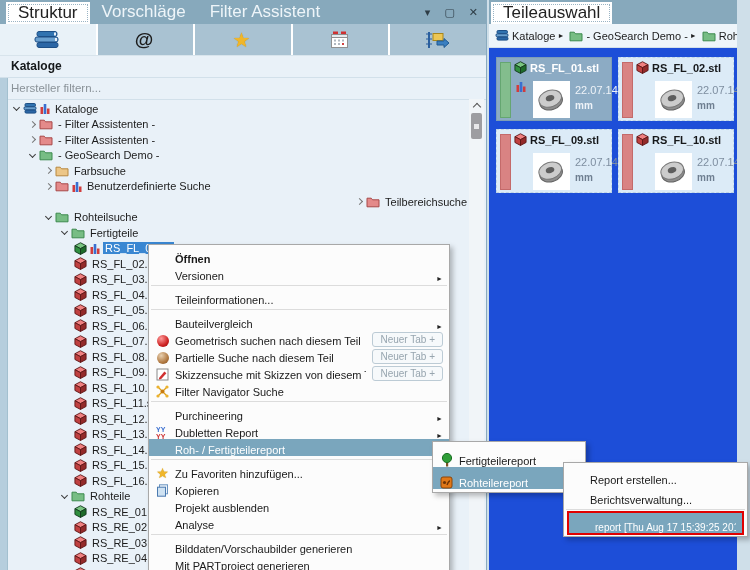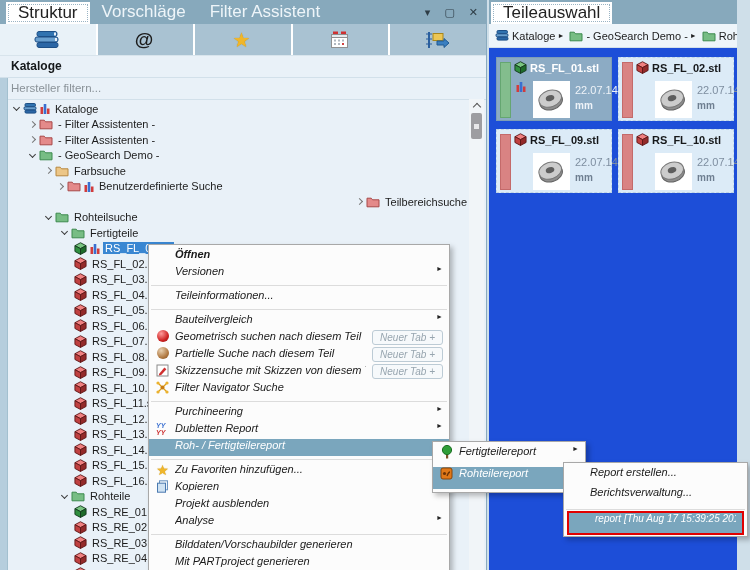--- a/index.html
+++ b/index.html
@@ -52,21 +52,21 @@
   .ic svg{display:block;}
   .glyph-star{color:#f0b62a;text-shadow:0 0 1px #b8860d;}
   .sph{width:12px;height:12px;border-radius:50%;display:inline-block;}
   .sph.red{background:radial-gradient(circle at 35% 30%,#ff9a9a,#cc2020 62%,#8a0f0f);}
   .sph.part{background:radial-gradient(circle at 35% 30%,#e8d0b0,#b07840 62%,#7a4a20);}
 
   
   .menu{position:absolute;background:#fcfcfc;border:1px solid #a8a8a8;box-shadow:3px 3px 5px rgba(0,0,0,.25);
         padding:3px 0;z-index:10;}
   #ctx-menu{left:148px;top:244px;width:300px;}
-  .mi{height:17px;display:flex;align-items:flex-start;font-size:11px;color:#1a1a1a;padding:0 6px 0 4px;white-space:nowrap;font-style:italic;}
+  .mi{height:17px;display:flex;align-items:flex-end;font-size:11px;color:#1a1a1a;padding:0 6px 0 4px;white-space:nowrap;}
   .mi .mic{flex:0 0 22px;display:flex;align-items:center;justify-content:center;}
   .mi .mlabel{flex:1;overflow:hidden;}
   .mi.bold .mlabel{font-weight:bold;}
   .mi.hl{background:#7aa6bd;color:#fff;}
   .mi .sub-arrow{flex:none;font-size:7px;color:#222;margin-left:6px;}
   .mi.hl .sub-arrow{color:#fff;}
   .msep{border-top:1px solid #dcdcdc;margin:3px 2px;}
   .newtab-btn{flex:none;font-size:10px;color:#97a5af;background:#f6f9fb;border:1px solid #bccbd5;
               border-radius:3px;padding:1px 7px;margin-left:6px;}
 
@@ -219,21 +219,21 @@
         </div>
         <div class="trow" style="padding-left: 34px;">
           <span class="chevslot closed"></span>
           <span class="ic">
             <svg width="14" height="12" viewBox="0 0 14 12">
               <path d="M1 2.2 h4.2 l1.4 1.6 h6.4 v7 H1 z" fill="#ecc687" stroke="#b8883f"></path>
             </svg>
           </span>
           <span class="lbl">Farbsuche</span>
         </div>
-        <div class="trow" style="padding-left: 46px;">
+        <div class="trow" style="padding-left: 34px;">
           <span class="chevslot closed"></span>
           <span class="ic">
             <svg width="14" height="12" viewBox="0 0 14 12">
               <path d="M1 2.2 h4.2 l1.4 1.6 h6.4 v7 H1 z" fill="#e48a8a" stroke="#a84848"></path>
             </svg>
           </span>
           <span class="ic">
             <svg width="10" height="11" viewBox="0 0 10 11">
               <rect x="0.5" y="4" width="2.6" height="7" fill="#d23c3c"></rect>
               <rect x="3.7" y="1" width="2.6" height="10" fill="#3a6fd0"></rect>

